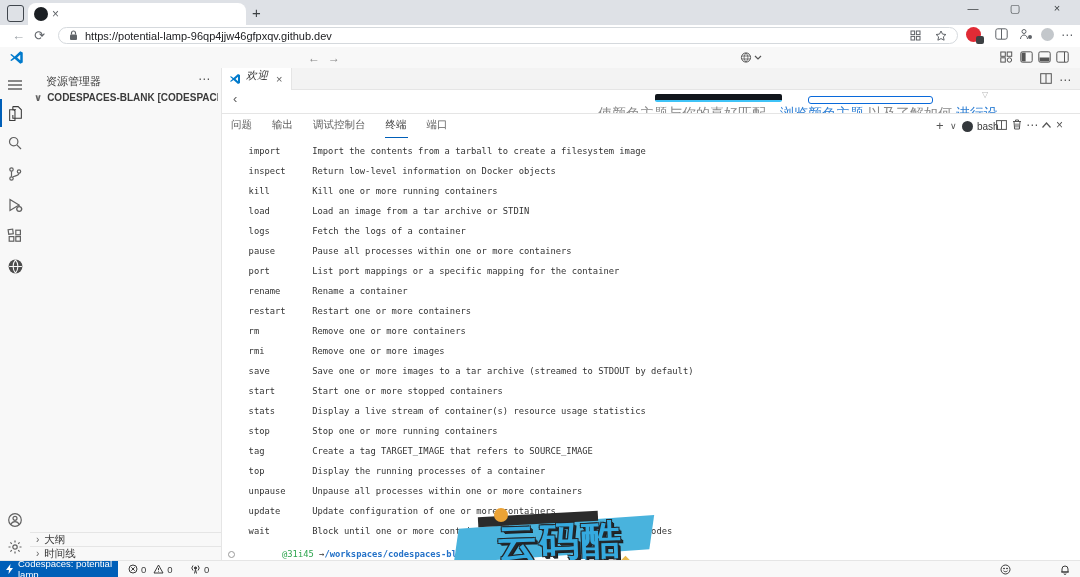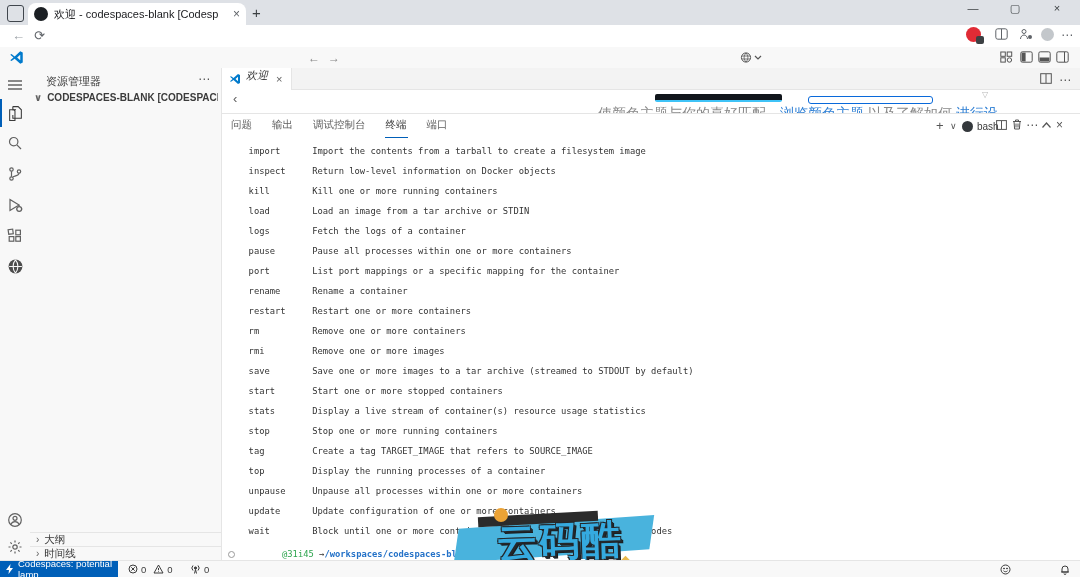--- a/index.html
+++ b/index.html
@@ -104,31 +104,52 @@
 </style>
 </head>
 <body>
 
 <div id="screen">
 
   <div class="abs tabstrip"></div>
   <div class="abs tab-actions-btn"></div>
   <div class="abs btab">
     <span class="gh-favicon ico"></span>
-    <span class="btab-title">欢迎 - codespaces-blank [Codesp</span>
     <span class="tab-x">×</span>
   </div>
   <div class="abs newtab">+</div>
   <div class="abs wctl" style="left:958px;">—</div>
   <div class="abs wctl" style="left:1000px;">▢</div>
   <div class="abs wctl" style="left:1042px;">×</div>
 
   <div class="abs toolbar"></div>
   <div class="abs nav-ic" style="left:12px;color:#9aa0a6;">←</div>
   <div class="abs nav-ic" style="left:34px;">⟳</div>
+  <div class="abs urlpill">
+    <span class="ico">
+      <svg width="9" height="11" viewBox="0 0 9 11">
+          <rect x="1" y="4.5" width="7" height="5.5" rx="1" fill="#5f6368"></rect>
+          <path d="M2.5 4.5V3a2 2 0 0 1 4 0v1.5" fill="none" stroke="#5f6368" stroke-width="1.2"></path>
+        </svg>
+    </span>
+    <span class="url">https://potential-lamp-96qp4jjw46gfpxqv.github.dev</span>
+    <span class="ico" style="margin-right:14px;">
+      <svg width="11" height="11" viewBox="0 0 11 11" fill="none" stroke="#5f6368">
+          <rect x="1" y="1" width="3.6" height="3.6"></rect>
+          <rect x="6.4" y="1" width="3.6" height="3.6"></rect>
+          <rect x="1" y="6.4" width="3.6" height="3.6"></rect>
+          <rect x="6.4" y="6.4" width="3.6" height="3.6"></rect>
+        </svg>
+    </span>
+    <span class="ico">
+      <svg width="12" height="12" viewBox="0 0 12 12" fill="none" stroke="#5f6368">
+          <path d="M6 1l1.5 3.1 3.4.4-2.5 2.3.7 3.4L6 8.6 2.9 10.2l.7-3.4L1.1 4.5l3.4-.4z"></path>
+        </svg>
+    </span>
+  </div>
   <div class="abs ext-badge">
       <span class="cnt"></span>
     </div>
   <div class="abs tb-ic ico" style="left:995px;">
     <svg width="13" height="12" viewBox="0 0 13 12" fill="none" stroke="#5f6368">
         <rect x="0.8" y="0.8" width="11.4" height="10.4" rx="2"></rect>
         <line x1="6.5" y1="1" x2="6.5" y2="11"></line>
       </svg>
   </div>
   <div class="abs tb-ic ico" style="left:1019px;">

